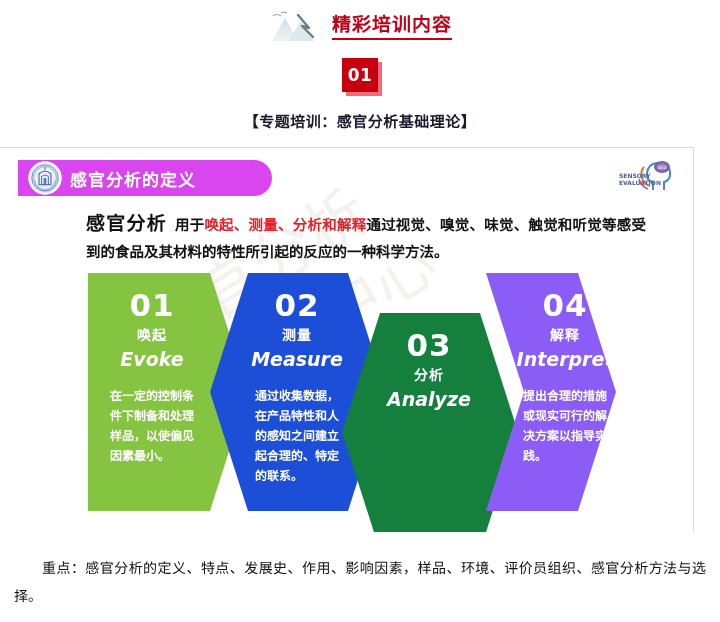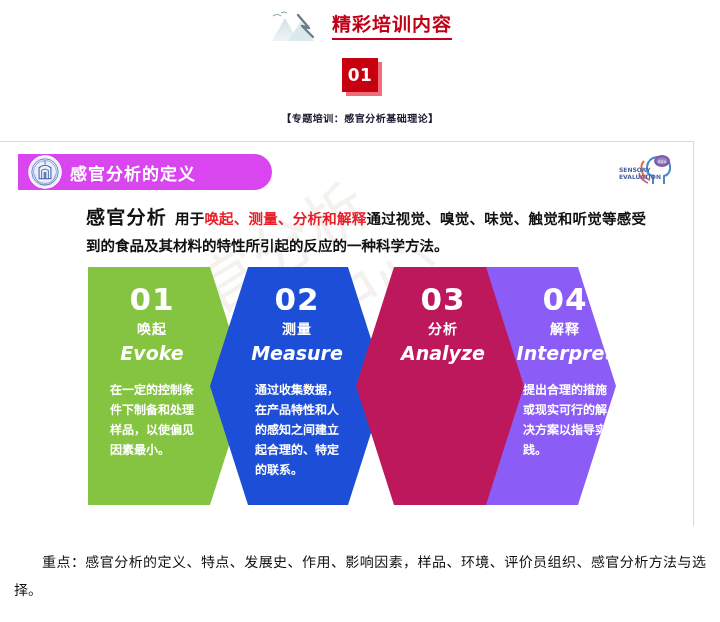--- a/index.html
+++ b/index.html
@@ -88,21 +88,21 @@
     align-items: center;
     justify-content: center;
     letter-spacing: 0.5px;
   }
 
   
   .subtitle {
     margin-top: 18px;
     text-align: center;
     font-family: "DejaVu Sans", "Liberation Sans", sans-serif;
-    font-size: 10px;
+    font-size: 15px;
     font-weight: bold;
     color: #1a1a2e;
     letter-spacing: 0.5px;
   }
 
   
   .slide {
     position: relative;
     margin: 16px 8px 0 0;
     width: 694px;
@@ -264,24 +264,25 @@
 
   .chev-2 {
     left: 122px;
     width: 176px;
     background: #1d4ed8;
     clip-path: polygon(0 0, 138px 0, 176px 50%, 138px 100%, 38px 100%, 0 50%, 38px 0);
   }
   .chev-2 .chev-inner { padding-left: 34px; padding-right: 36px; }
 
   .chev-3 {
-    left: 268px;
+    left: 254px;
     width: 176px;
-    background: #be185d;
+    background: #15803d;
     clip-path: polygon(0 0, 138px 0, 176px 50%, 138px 100%, 38px 100%, 0 50%, 38px 0);
+    margin-top: 40px;
   }
   .chev-3 .chev-inner { padding-left: 34px; padding-right: 36px; }
 
   .chev-4 {
     left: 398px;
     width: 130px;
     background: #8b5cf6;
     clip-path: polygon(0 0, 92px 0, 130px 50%, 92px 100%, 0 100%, 38px 50%);
   }
   .chev-4 .chev-inner { padding-left: 34px; padding-right: 6px; }

